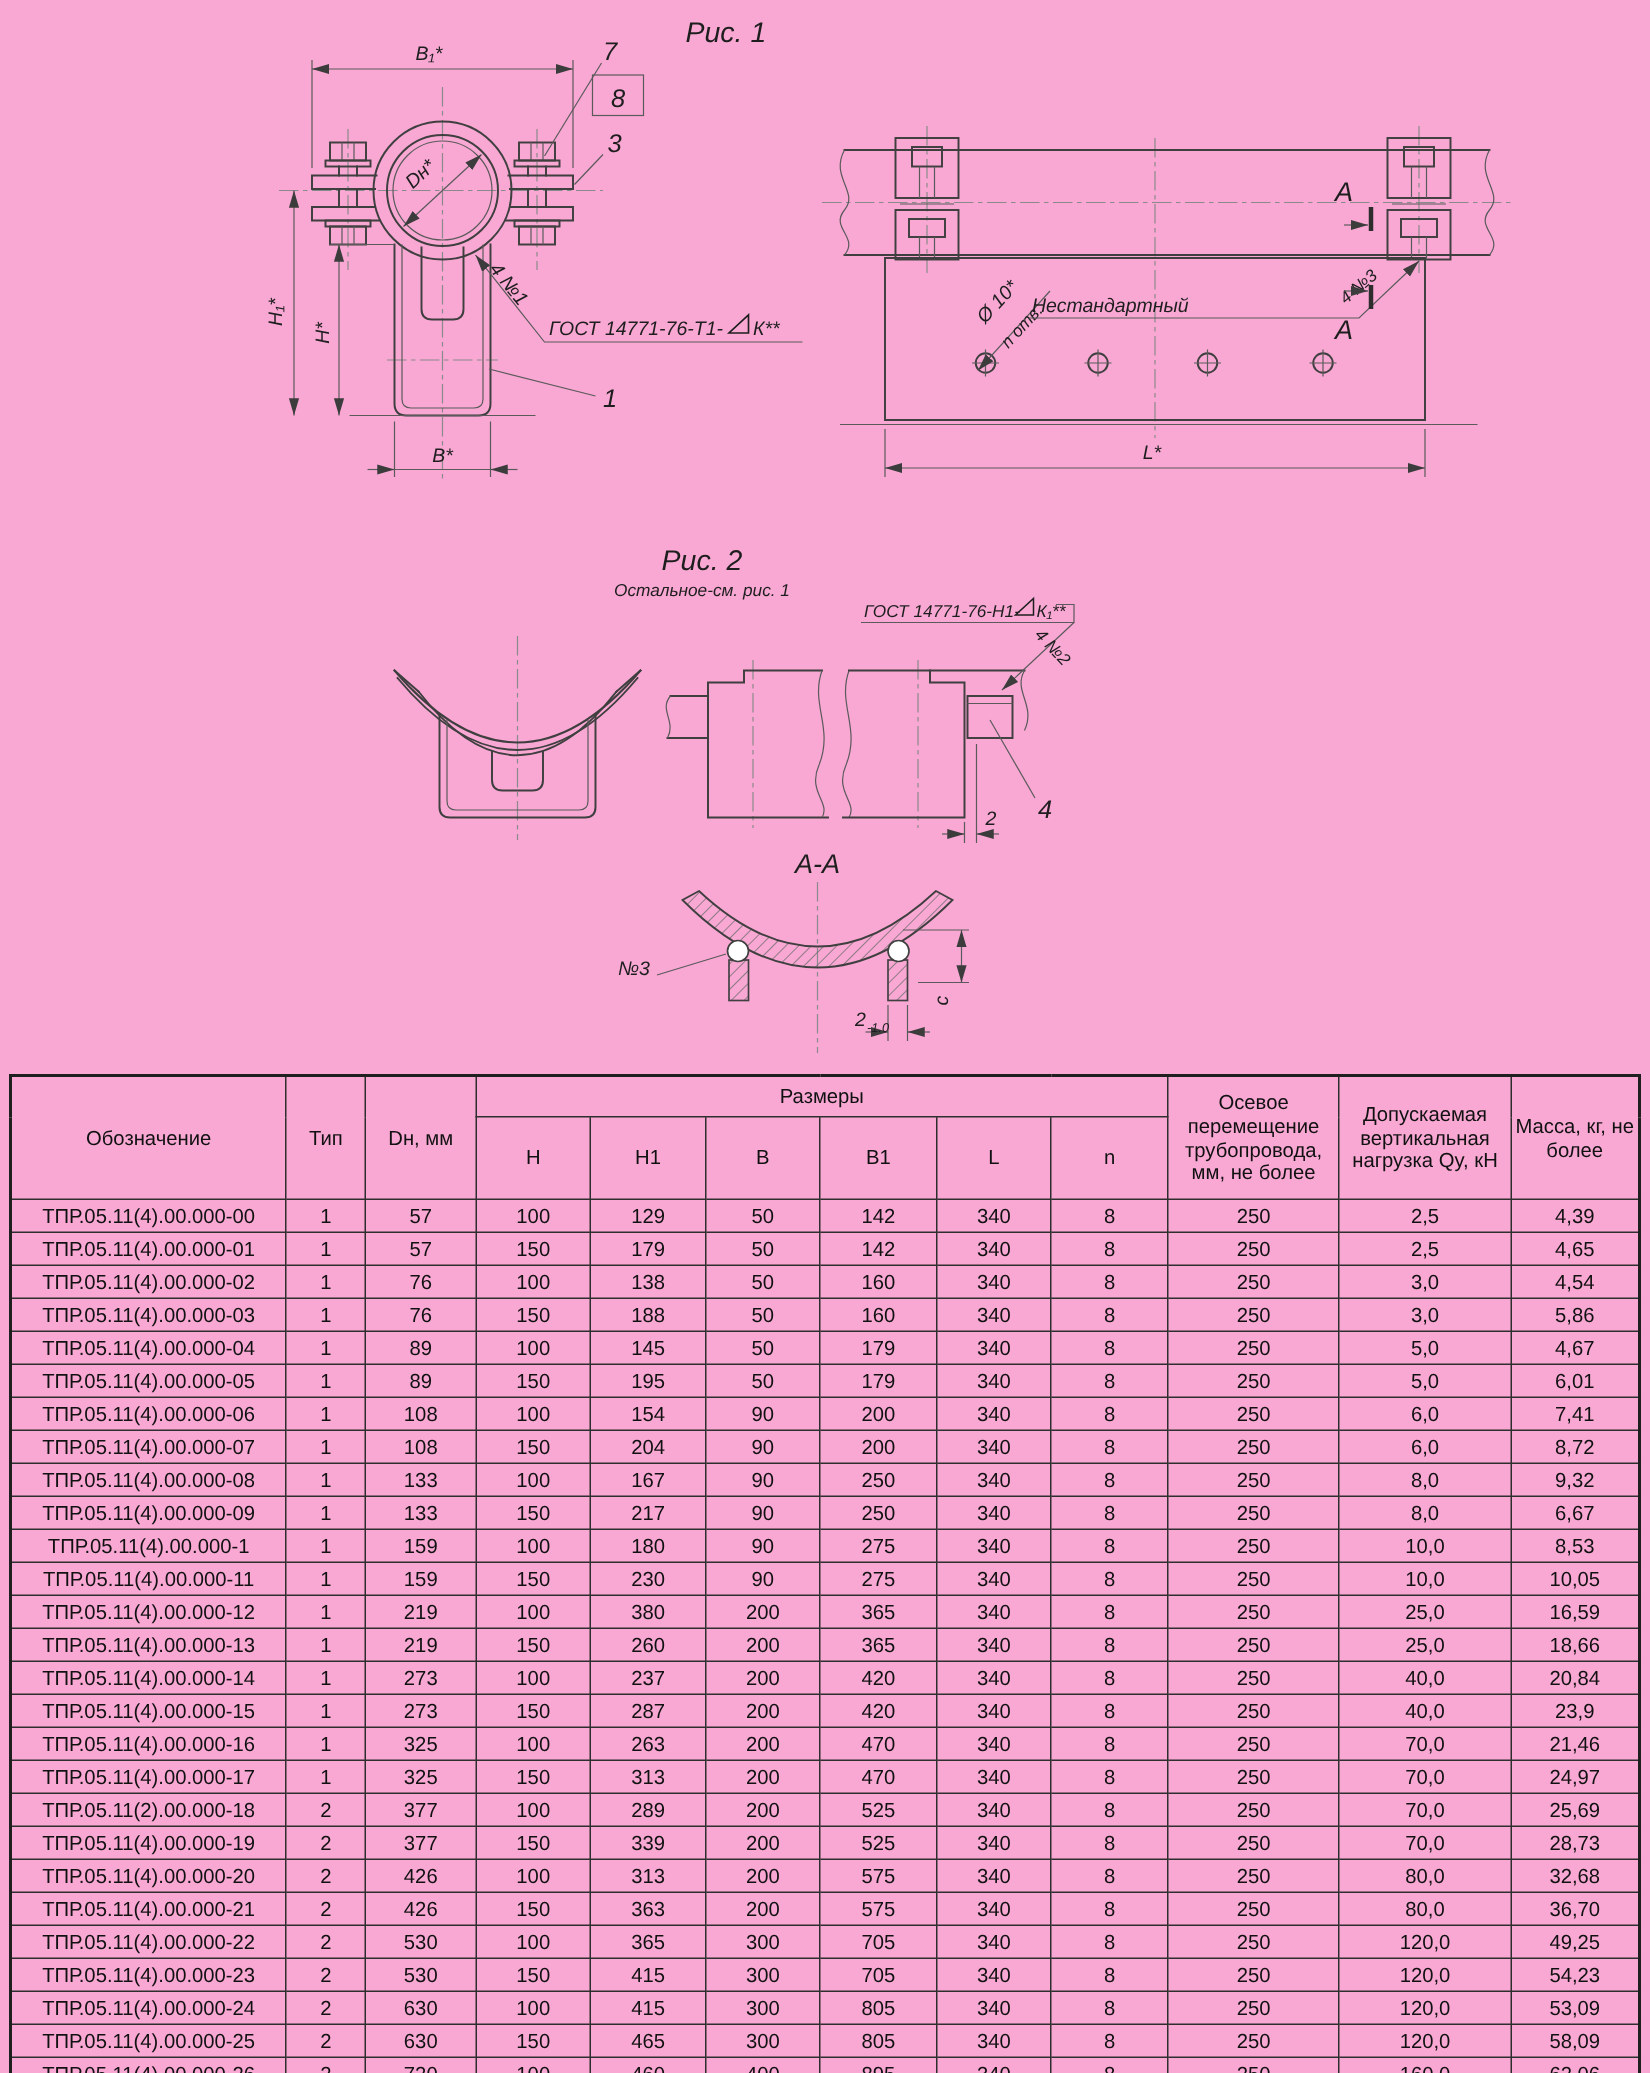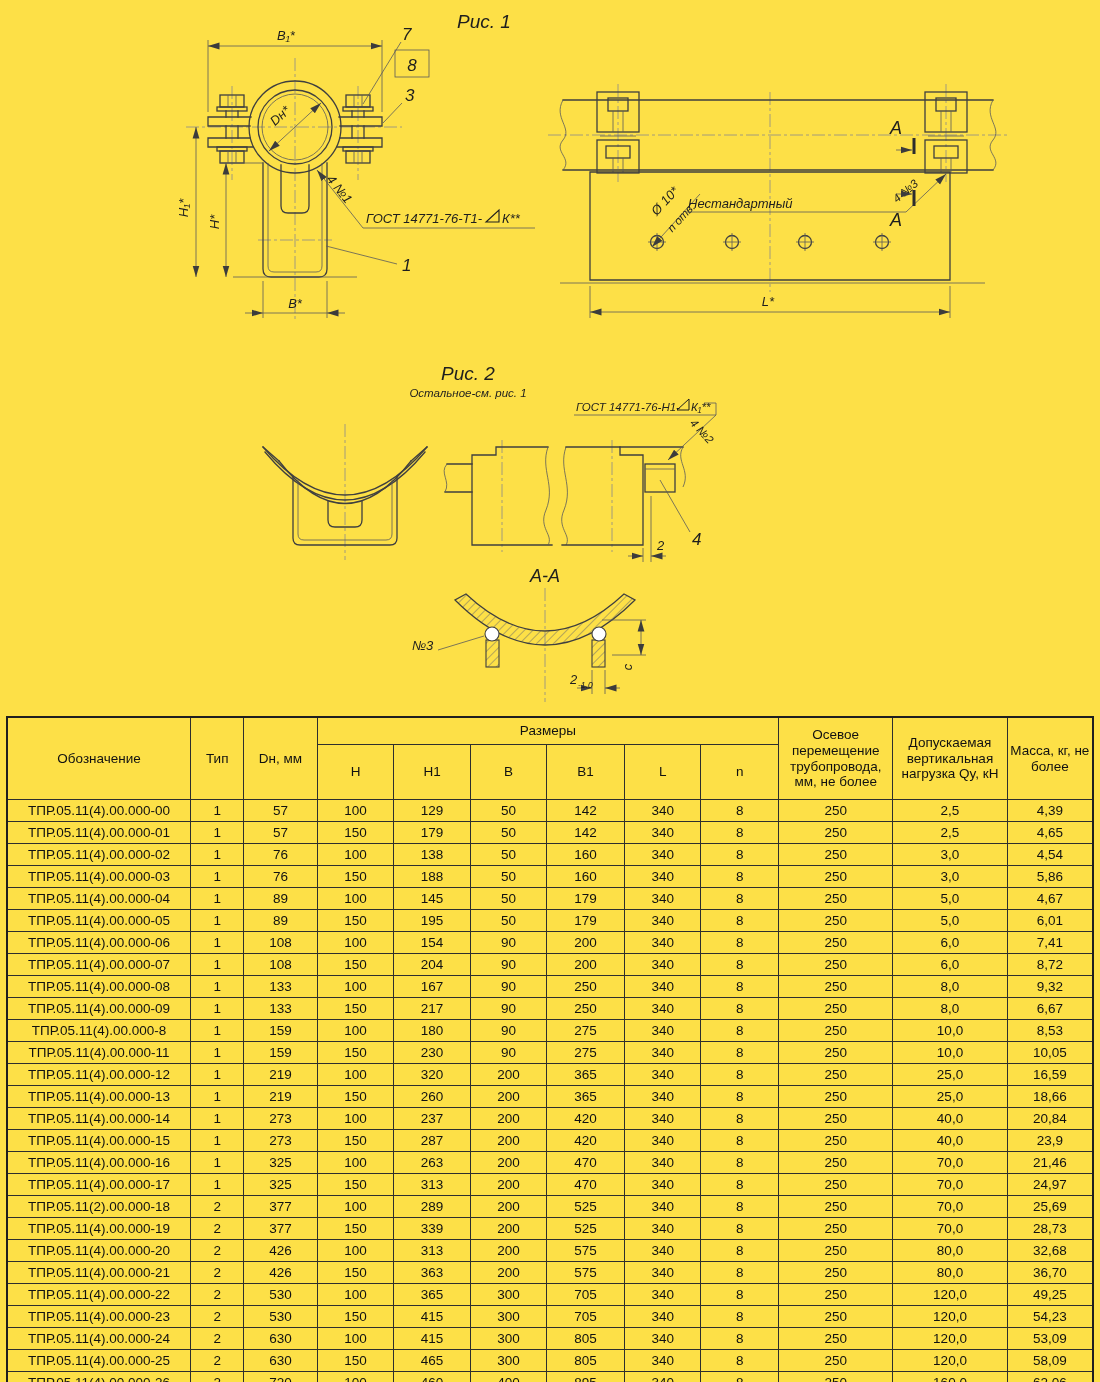--- a/index.html
+++ b/index.html
@@ -1,16 +1,16 @@
 <!DOCTYPE html>
 <html><head>
 <meta charset="utf-8">
 <style>
   html,body{margin:0;padding:0;background:#e8e8e8;}
-  .page{position:relative;width:1100px;height:1382px;background:#fde047;overflow:hidden;
+  .page{position:relative;width:1100px;height:1382px;background:#f9a8d4;overflow:hidden;
         font-family:"Liberation Sans","DejaVu Sans",sans-serif;}
   svg text{font-family:"Liberation Sans","DejaVu Sans",sans-serif;}
   
   .ol{stroke:#3f3f3f;stroke-width:1.3;fill:none;stroke-linecap:square;}
   .tl{stroke:#5a5a5a;stroke-width:0.8;fill:none;}
   .cl{stroke:#8a8a8a;stroke-width:0.8;fill:none;stroke-dasharray:13 3 3 3;}
   .thk{stroke:#2d2d2d;stroke-width:3;fill:none;}
   text.d{font-style:italic;font-size:13px;fill:#1e1e1e;}
   text.d2{font-style:italic;font-size:11.5px;fill:#1e1e1e;}
   text.sm{font-style:italic;font-size:8.5px;fill:#1e1e1e;}
@@ -457,21 +457,21 @@
             <td>217</td>
             <td>90</td>
             <td>250</td>
             <td>340</td>
             <td>8</td>
             <td>250</td>
             <td>8,0</td>
             <td>6,67</td>
           </tr>
           <tr>
-            <td>ТПР.05.11(4).00.000-8</td>
+            <td>ТПР.05.11(4).00.000-1</td>
             <td>1</td>
             <td>159</td>
             <td>100</td>
             <td>180</td>
             <td>90</td>
             <td>275</td>
             <td>340</td>
             <td>8</td>
             <td>250</td>
             <td>10,0</td>
@@ -489,21 +489,21 @@
             <td>8</td>
             <td>250</td>
             <td>10,0</td>
             <td>10,05</td>
           </tr>
           <tr>
             <td>ТПР.05.11(4).00.000-12</td>
             <td>1</td>
             <td>219</td>
             <td>100</td>
-            <td>320</td>
+            <td>380</td>
             <td>200</td>
             <td>365</td>
             <td>340</td>
             <td>8</td>
             <td>250</td>
             <td>25,0</td>
             <td>16,59</td>
           </tr>
           <tr>
             <td>ТПР.05.11(4).00.000-13</td>

